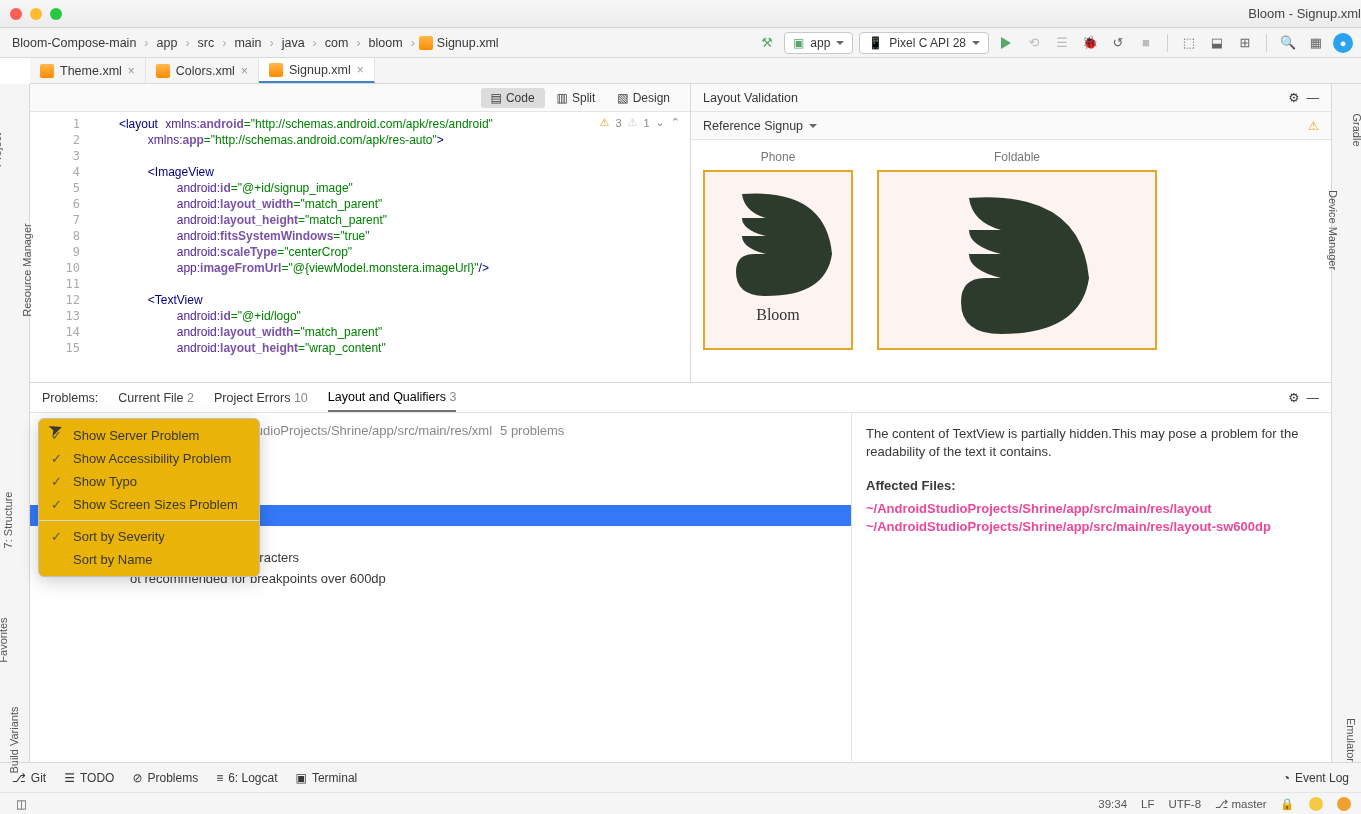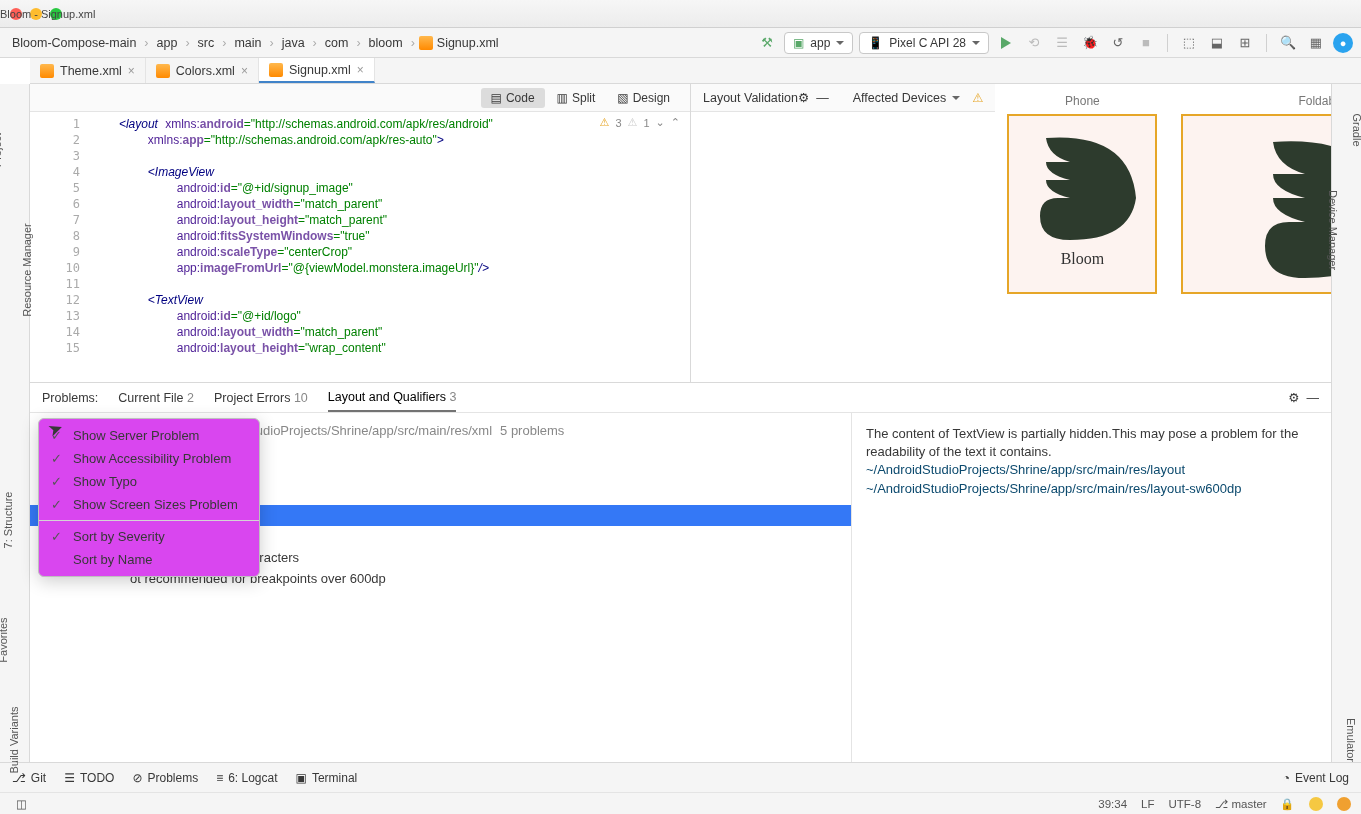--- a/index.html
+++ b/index.html
@@ -2,21 +2,21 @@
 <html><head>
 <meta charset="utf-8">
 <style>
 * { margin: 0; padding: 0; box-sizing: border-box; font-family: -apple-system, BlinkMacSystemFont, "Segoe UI", sans-serif; }
 body { background: #fff; font-size: 13px; color: #383838; overflow: hidden; width: 1361px; height: 814px; }
 
 .window-chrome { height: 28px; background: linear-gradient(#f6f6f6,#ececec); border-bottom: 1px solid #d0d0d0; display: flex; align-items: center; padding: 0 10px; position: relative; }
 .traffic-lights { display: flex; gap: 8px; }
 .tl { width: 12px; height: 12px; border-radius: 50%; }
 .tl.red { background: #ff5f57; } .tl.yellow { background: #febc2e; } .tl.green { background: #28c840; }
-.title-center { position: absolute; left: 0; right: 0; text-align: left; font-size: 11px; color: #444; pointer-events: none; }
+.title-center { position: absolute; left: 0; right: 0; text-align: right; font-size: 13px; color: #444; pointer-events: none; }
 
 .toolbar { height: 30px; background: #f5f5f5; border-bottom: 1px solid #d9d9d9; display: flex; align-items: center; padding: 0 8px; justify-content: space-between; }
 .breadcrumbs { display: flex; align-items: center; gap: 4px; font-size: 12.5px; }
 .breadcrumbs .sep { color: #aaa; }
 .crumb { padding: 2px 4px; }
 .crumb-file { display: flex; align-items: center; gap: 4px; }
 .tb-right { display: flex; align-items: center; gap: 6px; }
 .combo { border: 1px solid #c8c8c8; border-radius: 4px; padding: 2px 8px; font-size: 12px; display: flex; align-items: center; gap: 6px; background: #fff; height: 22px; }
 .icon-btn { width: 22px; height: 22px; display: flex; align-items: center; justify-content: center; color: #666; }
 .sep-v { width: 1px; height: 18px; background: #d0d0d0; margin: 0 4px; }
@@ -35,23 +35,23 @@
 .editor-container { flex: 1; display: flex; flex-direction: column; }
 .editor-top { height: 298px; display: flex; }
 .editor-left { flex: 1; display: flex; flex-direction: column; border-right: 1px solid #d9d9d9; }
 .view-switch { height: 28px; border-bottom: 1px solid #e4e4e4; display: flex; align-items: center; justify-content: flex-end; padding: 0 10px; gap: 2px; background: #fafafa; }
 .vs-btn { padding: 3px 10px; font-size: 12px; display: flex; align-items: center; gap: 4px; border-radius: 3px; }
 .vs-btn.active { background: #dcdcdc; }
 .code-area { flex: 1; display: flex; overflow: hidden; position: relative; }
 .code-warnings { position: absolute; right: 10px; top: 4px; display: flex; gap: 6px; font-size: 11px; color: #888; align-items: center; }
 .gutter { width: 60px; text-align: right; padding: 4px 10px 4px 0; color: #aaa; font-family: Menlo, Monaco, monospace; font-size: 12px; line-height: 16px; }
 .code { flex: 1; padding: 4px 0; font-family: Menlo, Monaco, monospace; font-size: 12px; line-height: 16px; white-space: pre; overflow: hidden; }
-.c-tag { color: #000080; font-style: italic; } .c-attrns { color: #4c1d95; } .c-attr { color: #7a52a8; font-weight: bold; } .c-eq { color: #008000; } .c-val { color: #008000; }
-
-.editor-right { width: 640px; display: flex; flex-direction: row; }
+.c-tag { color: #000080; } .c-attrns { color: #4c1d95; } .c-attr { color: #7a52a8; font-weight: bold; } .c-eq { color: #008000; } .c-val { color: #008000; }
+
+.editor-right { width: 640px; display: flex; flex-direction: column; }
 .lv-header { height: 28px; border-bottom: 1px solid #e4e4e4; display: flex; align-items: center; padding: 0 12px; font-size: 12.5px; background: #fafafa; justify-content: space-between; }
 .lv-sub { height: 28px; border-bottom: 1px solid #e4e4e4; display: flex; align-items: center; padding: 0 12px; font-size: 12.5px; background: #fafafa; gap: 6px; }
 .devices { flex: 1; padding: 10px 12px; display: flex; gap: 24px; background: #fff; overflow: hidden; }
 .device { display: flex; flex-direction: column; gap: 6px; align-items: center; }
 .dev-label { font-size: 12px; color: #777; }
 .dev-preview { border: 2px solid #e6a628; background: #fdf3f0; display: flex; flex-direction: column; align-items: center; justify-content: flex-start; overflow: hidden; }
 .dev-phone { width: 150px; height: 180px; }
 .dev-fold { width: 280px; height: 180px; }
 .leaf-svg { margin-top: 10px; }
 .bloom-text { font-family: serif; font-size: 16px; color: #333; margin-top: 4px; }
@@ -63,23 +63,23 @@
 .prob-tab.active { border-bottom: 2px solid #737373; color: #000; }
 .prob-tab .count { color: #888; }
 .prob-body { flex: 1; display: flex; }
 .prob-list { flex: 1; padding: 6px 0; position: relative; }
 .prob-file { display: flex; align-items: center; gap: 8px; padding: 4px 14px; font-size: 13px; }
 .prob-file .path { color: #888; }
 .prob-item { padding: 3px 10px 3px 100px; font-size: 13px; }
 .prob-item.sel { background: #3478f6; color: #fff; }
 .prob-detail { width: 480px; border-left: 1px solid #e4e4e4; padding: 12px 14px; font-size: 13px; line-height: 1.4; }
 .prob-detail .afh { font-weight: 600; margin-top: 16px; margin-bottom: 4px; }
-.prob-detail a { color: #0c4a6e; text-decoration: none; }
-
-.context-menu { position: absolute; background: #d946ef; border: 1px solid #bfbfbf; border-radius: 6px; box-shadow: 0 4px 18px rgba(0,0,0,0.2); padding: 5px 0; z-index: 1000; }
+.prob-detail a { color: #ec4899; text-decoration: none; font-weight: bold; }
+
+.context-menu { position: absolute; background: #eab308; border: 1px solid #bfbfbf; border-radius: 6px; box-shadow: 0 4px 18px rgba(0,0,0,0.2); padding: 5px 0; z-index: 1000; }
 .cm-item { padding: 4px 16px 4px 34px; font-size: 13px; position: relative; }
 .cm-item.checked::before { content: '✓'; position: absolute; left: 12px; color: #555; }
 .cm-sep { height: 1px; background: #d4d4d4; margin: 4px 0; }
 .cursor-arrow { position: absolute; left: 48px; top: 418px; z-index: 1001; font-size: 18px; transform: rotate(-20deg); }
 
 .bottom-bar { height: 30px; background: #f5f5f5; border-top: 1px solid #d9d9d9; display: flex; align-items: center; padding: 0 12px; gap: 20px; font-size: 12px; justify-content: space-between; }
 .bb-left { display: flex; gap: 18px; align-items: center; }
 .bb-item { display: flex; align-items: center; gap: 5px; }
 
 .status-bar { height: 22px; background: #f5f5f5; border-top: 1px solid #e4e4e4; display: flex; align-items: center; justify-content: flex-end; padding: 0 10px; gap: 14px; font-size: 11.5px; color: #555; }
@@ -224,21 +224,21 @@
 </div>
         </div>
       </div>
 
       <div class="editor-right">
         <div class="lv-header">
           <span>Layout Validation</span>
           <span><span>⚙</span>&nbsp;&nbsp;<span>—</span></span>
         </div>
         <div class="lv-sub">
-          <span>Affected Devices</span>
+          <span>Reference Signup</span>
           <span class="tri down"></span>
           <span style="flex:1"></span>
           <span class="warn-tri">⚠</span>
         </div>
         <div class="devices">
           <div class="device">
             <div class="dev-label">Phone</div>
             <div class="dev-preview dev-phone">
               <svg class="leaf-svg" width="120" height="120" viewBox="0 0 100 100">
                 <path d="M20 10 Q90 5 95 60 Q90 95 40 95 Q15 95 15 75 Q15 60 30 60 L40 60 Q20 55 20 45 L40 45 Q20 40 20 30 L40 30 Q22 25 20 10 Z" fill="#2d3b2d"></path>
@@ -283,20 +283,21 @@
               <div class="prob-item">ded text</div>
               <div class="prob-item">ms</div>
               <div class="prob-item sel">tton</div>
               <div class="prob-item">en in layout</div>
               <div class="prob-item">ing more than 120 characters</div>
               <div class="prob-item">ot recommended for breakpoints over 600dp</div>
             </div>
         </div>
         <div class="prob-detail">
           <div>The content of TextView is partially hidden.This may pose a problem for the readability of the text it contains.</div>
+          <div class="afh">Affected Files:</div>
           <div><a>~/AndroidStudioProjects/Shrine/app/src/main/res/layout</a></div>
           <div><a>~/AndroidStudioProjects/Shrine/app/src/main/res/layout-sw600dp</a></div>
         </div>
       </div>
     </div>
   </div>
 
   <div class="right-gutter">
     <div class="vert-label-r" style="top:40px">Gradle</div>
     <div class="vert-label-r" style="top:140px">Device Manager</div>

